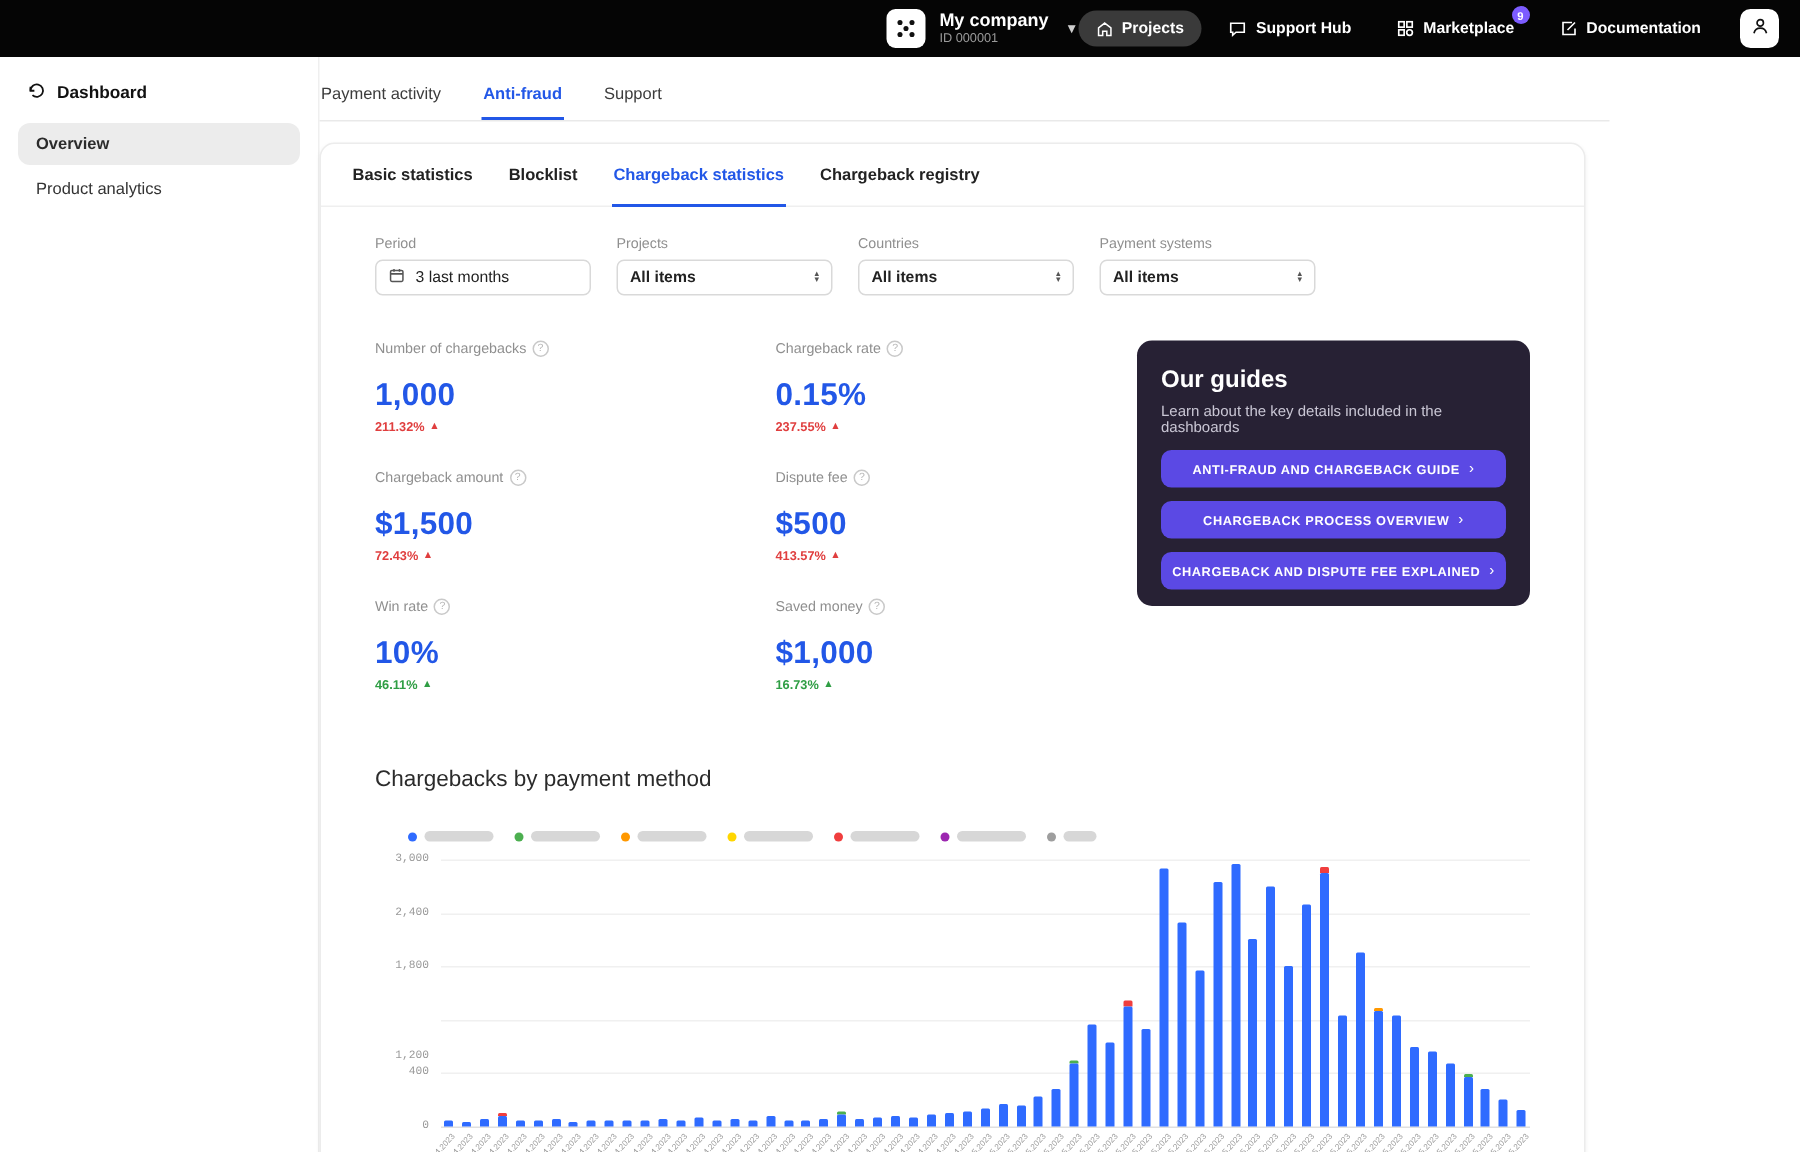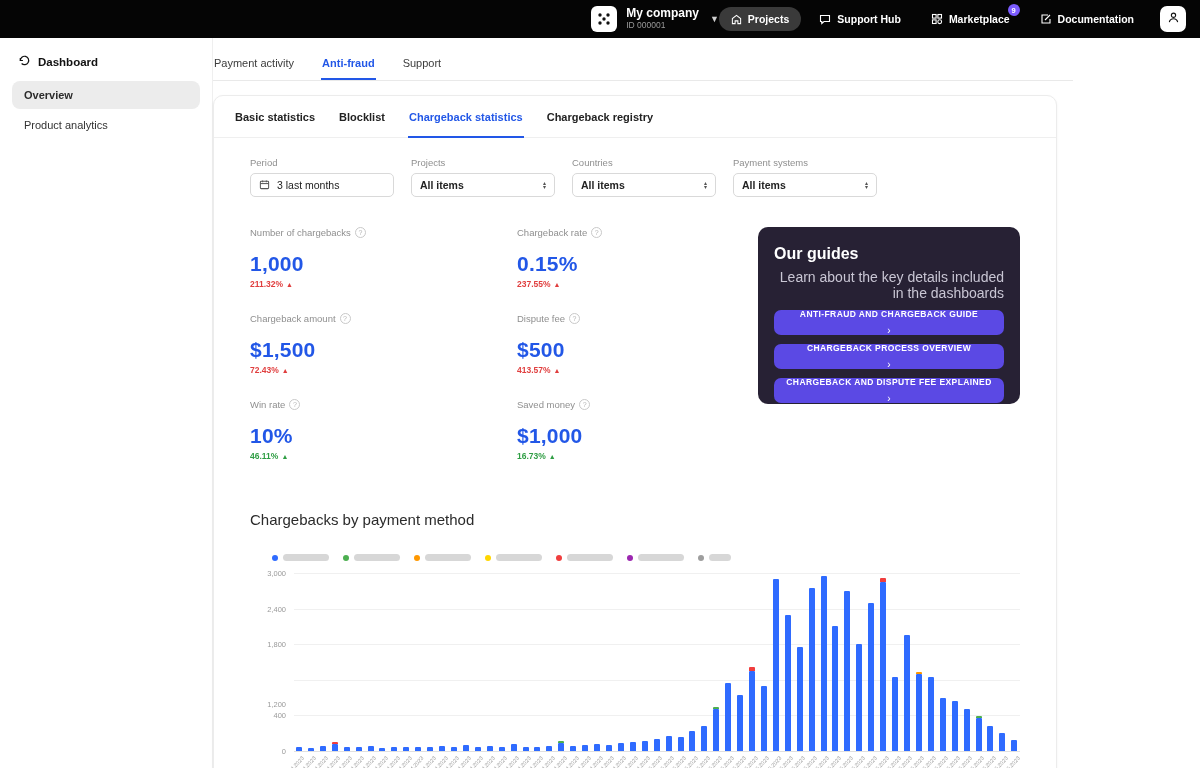--- a/index.html
+++ b/index.html
@@ -69,37 +69,37 @@
     color:#b5b5b5; font-size:7px; display:flex; align-items:center; justify-content:center; }
   .stat-value { font-size:21px; font-weight:bold; color:#2257e7; margin-top:14px; letter-spacing:.2px; }
   .stat-delta { font-size:8.5px; font-weight:bold; margin-top:3px; display:flex; gap:3px; align-items:center; }
   .stat-delta.red { color:#e03e3e; }
   .stat-delta.green { color:#2f9e44; }
   .tri { font-size:7px; }
 
   .guides { width:264px; margin-left:14px; background:#272134; border-radius:10px;
     padding:18px 16px; height:177px; }
   .guides-title { color:#fff; font-size:16px; font-weight:bold; }
-  .guides-sub { color:#c9c6d4; font-size:14px; margin-top:6px;text-align:right; }
+  .guides-sub { color:#c9c6d4; font-size:10px; margin-top:6px; }
   .guide-btn { width:100%; height:25px; background:#5b49e4; border:none; border-radius:7px;
     color:#fff; font-size:8.5px; font-weight:bold; letter-spacing:.4px; margin-top:9px;
     display:flex; align-items:center; justify-content:center; gap:6px; cursor:pointer;
-    font-family:"Liberation Sans", sans-serif;flex-direction:column; }
+    font-family:"Liberation Sans", sans-serif; }
   .guide-btn .arr { font-size:10px; font-weight:normal; }
 
   
   .chart-section { padding:26px 36px 0; }
   .chart-title { font-size:15px; color:#2b2b2b; font-weight:500; }
   .legend { display:flex; gap:14px; justify-content:flex-start; padding:26px 0 8px 22px; flex-wrap:wrap; }
   .legend-item { display:flex; align-items:center; gap:5px; cursor:pointer; }
   .legend-dot { width:6px; height:6px; border-radius:50%; }
   .legend-pill { width:46px; height:7px; background:#d7d7d7; border-radius:4px; }
   .legend-pill.short { width:22px; }
 
-  .chart-area { display:flex; margin-top:4px; }
+  .chart-area { display:flex; margin-top:4px;font-family:Liberation Mono, monospace; }
   .y-axis { width:44px; position:relative; height:178px; }
   .y-tick { position:absolute; right:8px; transform:translateY(-50%); font-size:7.5px; color:#9a9a9a; }
   .plot { flex:1; position:relative; height:178px; }
   .gridline { position:absolute; left:0; right:0; height:1px; background:#f0f0f0; }
   .gridline.zero { background:#e0e0e0; }
   .bars { position:absolute; inset:0; display:flex; align-items:flex-end; justify-content:space-between; padding:0 2px; }
   .bar-col { width:6px; height:100%; display:flex; flex-direction:column; justify-content:flex-end; }
   .bar-seg { width:6px; border-radius:1px 1px 0 0; }
   .x-axis { display:flex; justify-content:space-between; padding:0 2px; margin-left:44px; height:40px; }
   .x-tick { width:6px; position:relative; }

